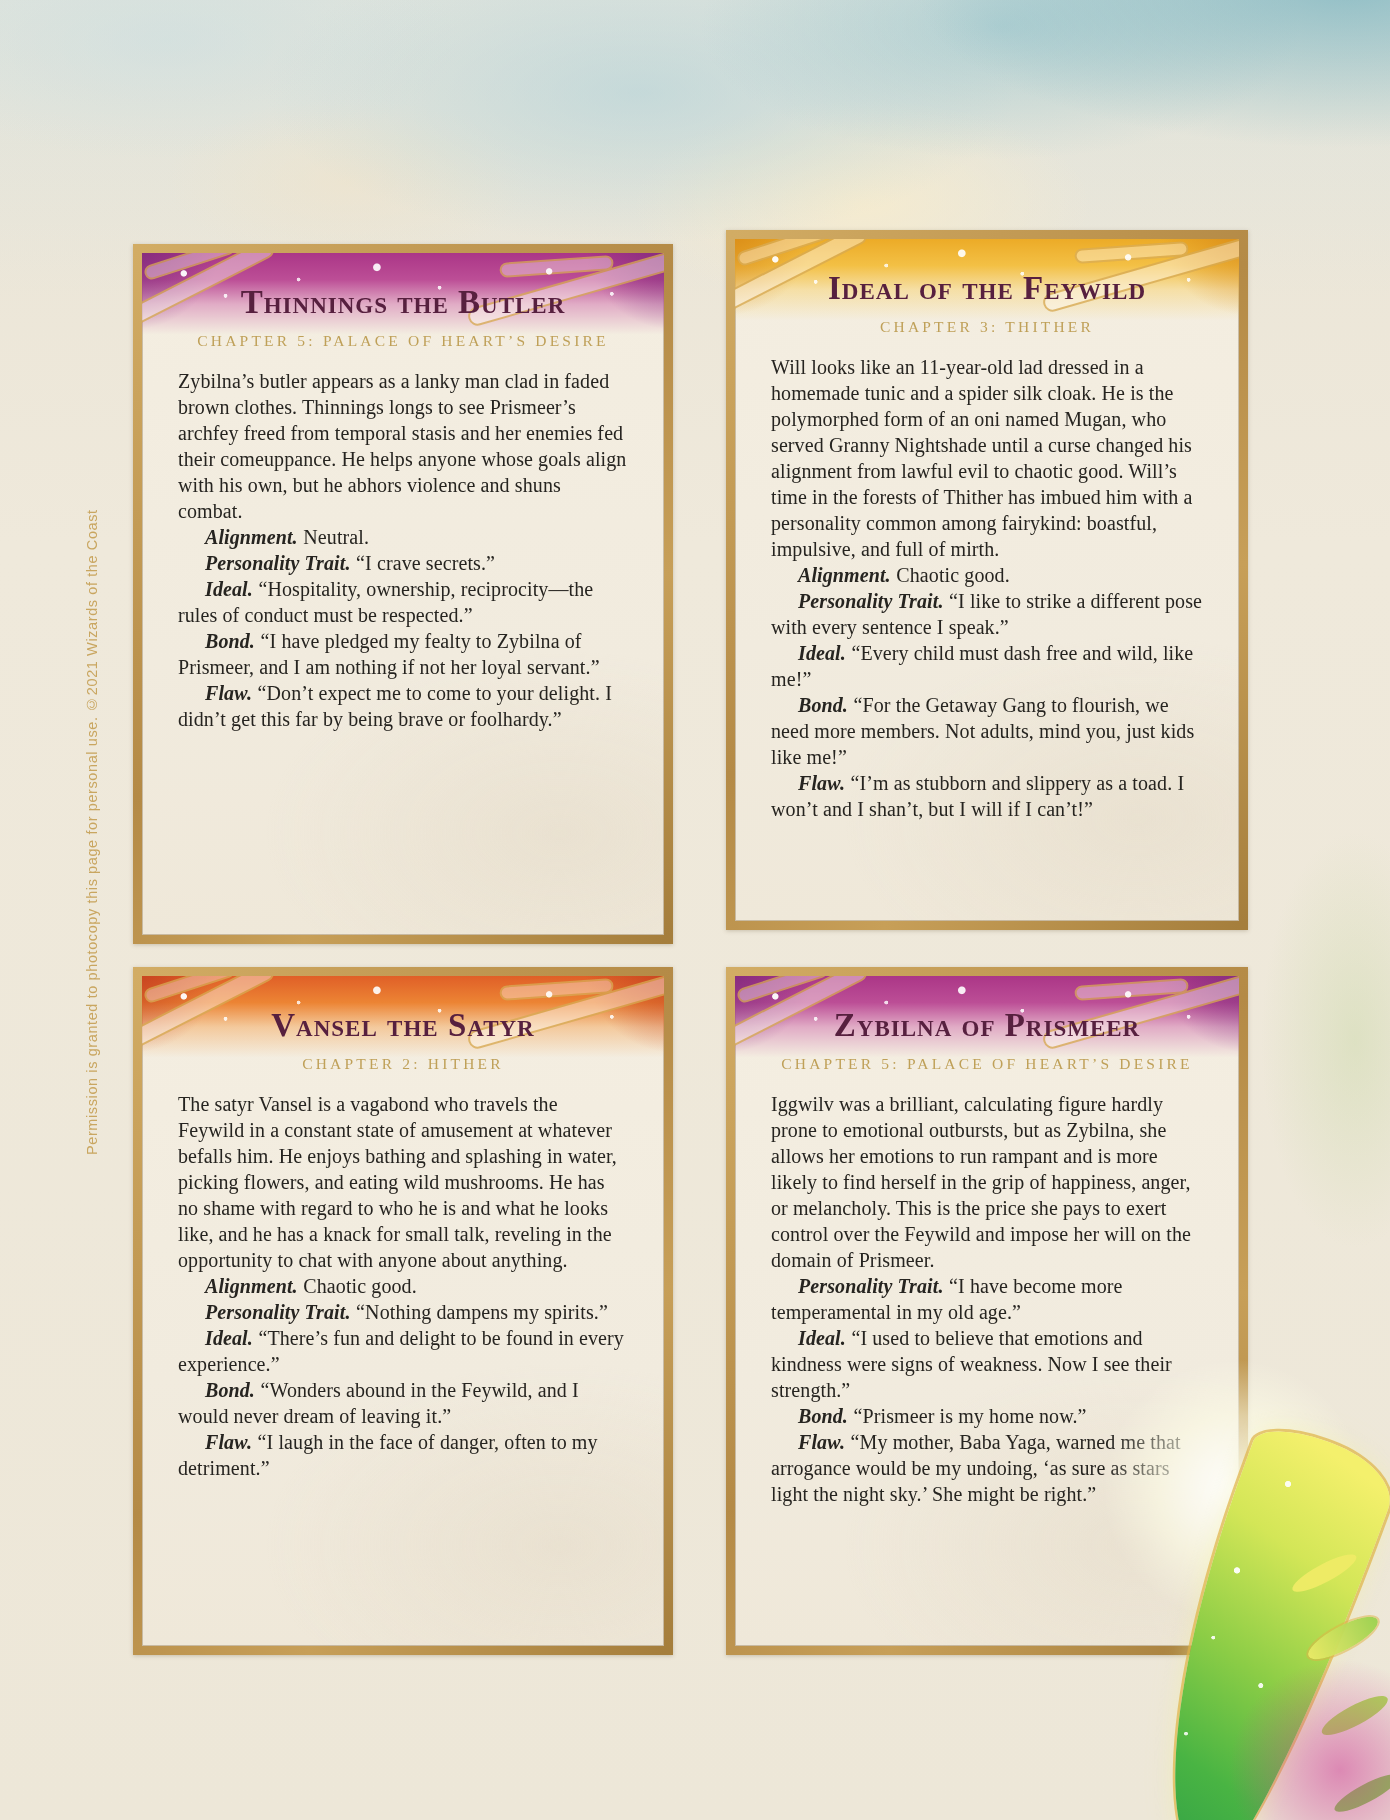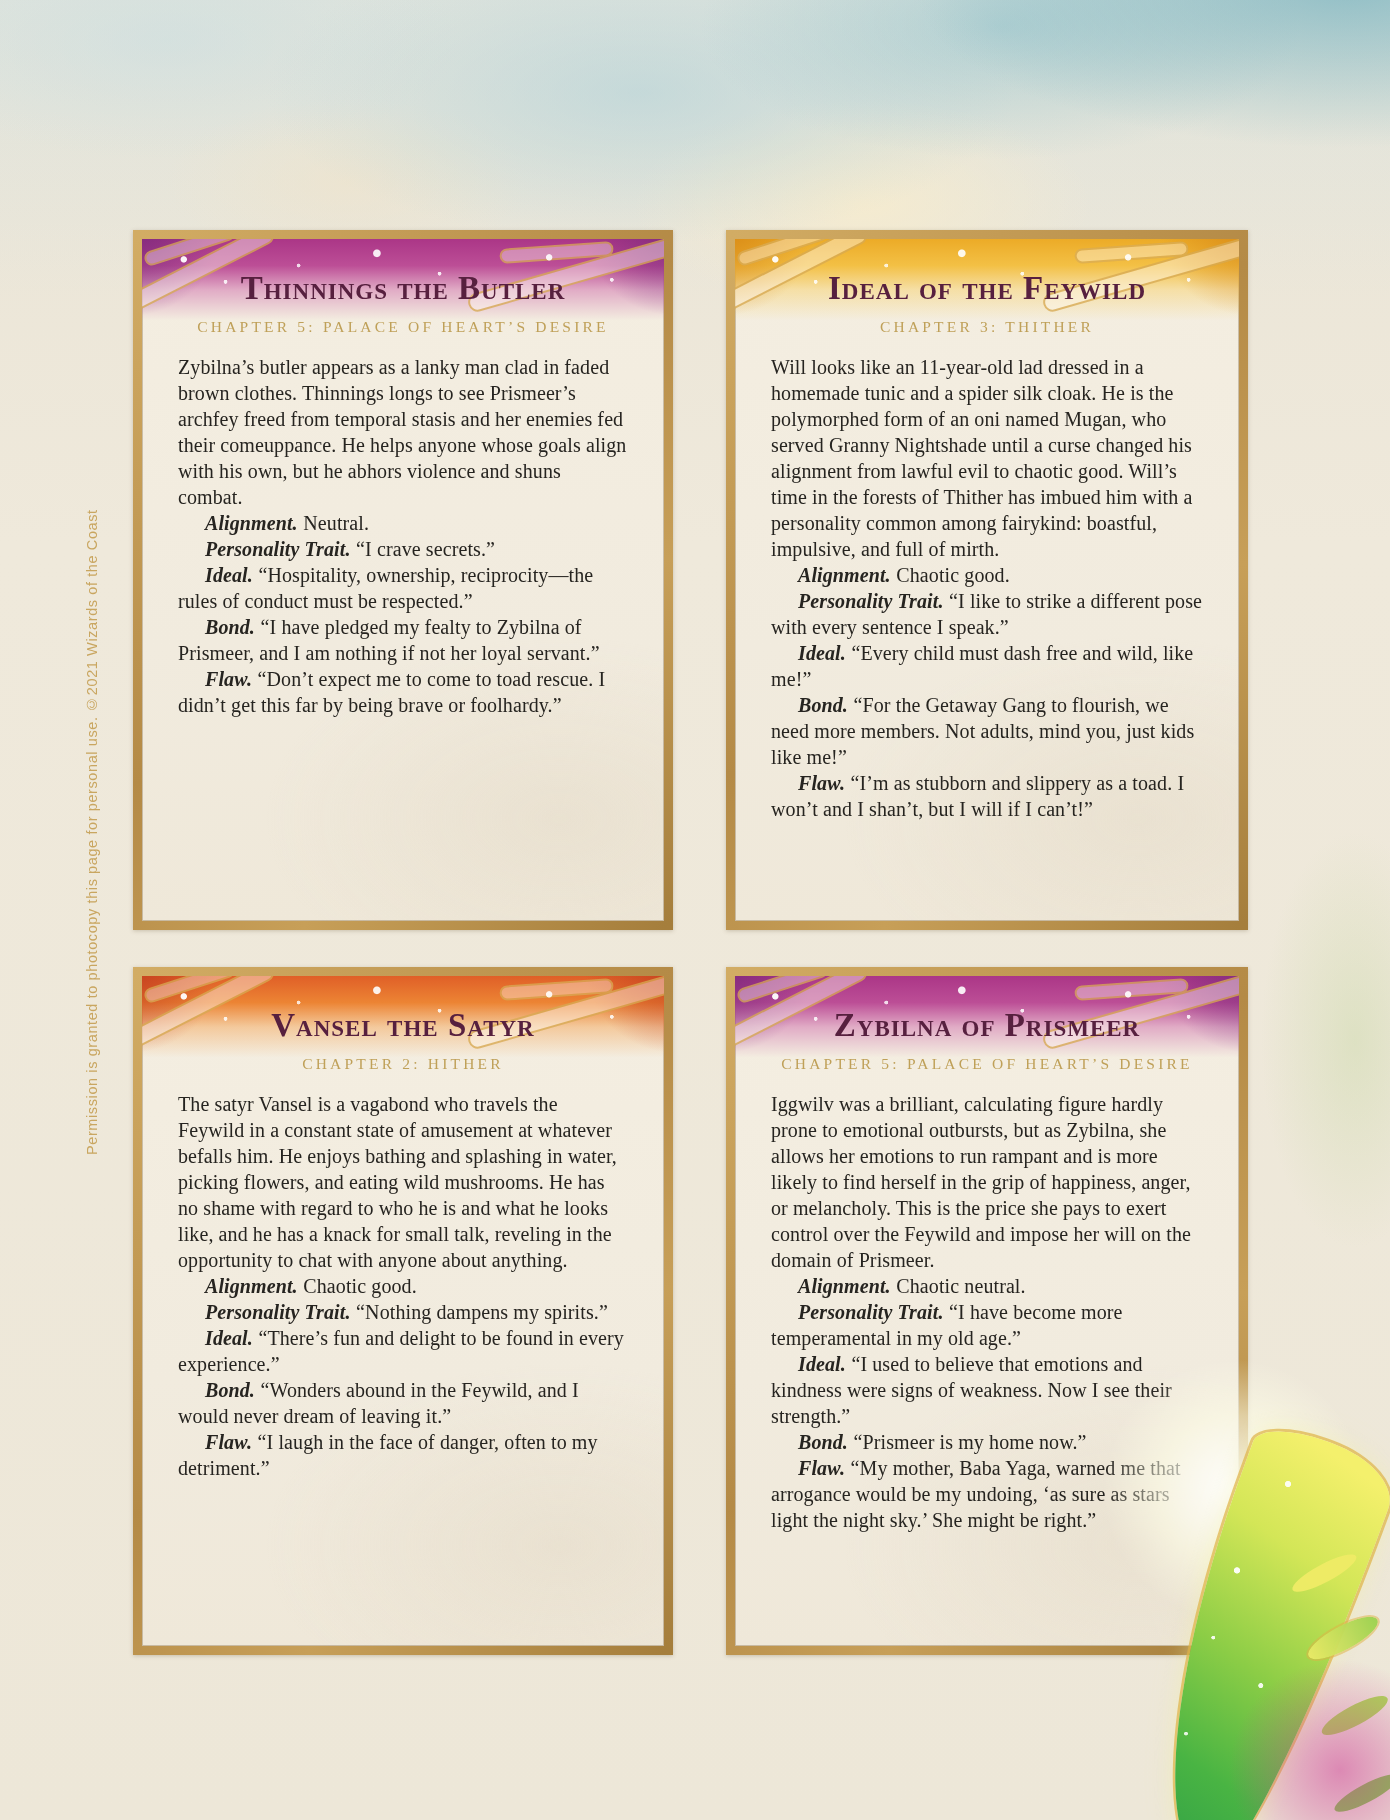--- a/index.html
+++ b/index.html
@@ -75,21 +75,21 @@
   
   .card {
     position:absolute; box-sizing:border-box;
     border:9px solid #b8914e;
     border-image:linear-gradient(135deg,#d2ac64 0%, #b48a46 45%, #c79f58 70%, #a57e3c 100%) 1;
     background:
       radial-gradient(ellipse 420px 260px at 80% 85%, rgba(222,211,190,.35) 0%, rgba(222,211,190,0) 70%),
       linear-gradient(180deg,#f4eee1 0%, #f1ebde 60%, #efe8d9 100%);
     box-shadow:inset 0 0 0 1px rgba(110,80,35,.3), 0 1px 4px rgba(90,70,40,.25);
   }
-  .card-1 { left:133px; top:230px;  width:540px; height:700px; }
+  .card-1 { left:133px; top:244px;  width:540px; height:700px; }
   .card-2 { left:726px; top:230px;  width:522px; height:700px; }
   .card-3 { left:133px; top:967px;  width:540px; height:688px; }
   .card-4 { left:726px; top:967px;  width:522px; height:688px; }
 
   .card-header { position:relative; height:102px; text-align:center; overflow:hidden; }
   .card-header::before {
     content:""; position:absolute; inset:0; z-index:0;
   }
   .theme-magenta .card-header::before {
     background:
@@ -169,21 +169,21 @@
       <div class="branch branch-r"></div>
       <h2 class="card-title">Thinnings the Butler</h2>
       <div class="card-chapter">CHAPTER 5: PALACE OF HEART’S DESIRE</div>
     </header>
     <div class="card-body">
       <p class="desc">Zybilna’s butler appears as a lanky man clad in faded brown clothes. Thinnings longs to see Prismeer’s archfey freed from temporal stasis and her enemies fed their comeuppance. He helps anyone whose goals align with his own, but he abhors violence and shuns combat.</p>
       <p class="trait"><span class="trait-label">Alignment.</span><span>Neutral.</span></p>
       <p class="trait"><span class="trait-label">Personality Trait.</span><span>“I crave secrets.”</span></p>
       <p class="trait"><span class="trait-label">Ideal.</span><span>“Hospitality, ownership, reciprocity—the rules of conduct must be respected.”</span></p>
       <p class="trait"><span class="trait-label">Bond.</span><span>“I have pledged my fealty to Zybilna of Prismeer, and I am nothing if not her loyal servant.”</span></p>
-      <p class="trait"><span class="trait-label">Flaw.</span><span>“Don’t expect me to come to toad rescue. I didn’t get this far by being brave or foolhardy.”</span></p>
+      <p class="trait"><span class="trait-label">Flaw.</span><span>“Don’t expect me to come to your delight. I didn’t get this far by being brave or foolhardy.”</span></p>
     </div>
   </section>
 
   <section class="card card-2 theme-gold">
     <header class="card-header">
       <div class="branch branch-l"></div>
       <div class="branch branch-r"></div>
       <h2 class="card-title">Ideal of the Feywild</h2>
       <div class="card-chapter">CHAPTER 3: THITHER</div>
     </header>
@@ -216,21 +216,20 @@
 
   <section class="card card-4 theme-magenta">
     <header class="card-header">
       <div class="branch branch-l"></div>
       <div class="branch branch-r"></div>
       <h2 class="card-title">Zybilna of Prismeer</h2>
       <div class="card-chapter">CHAPTER 5: PALACE OF HEART’S DESIRE</div>
     </header>
     <div class="card-body">
       <p class="desc">Iggwilv was a brilliant, calculating figure hardly prone to emotional outbursts, but as Zybilna, she allows her emotions to run rampant and is more likely to find herself in the grip of happiness, anger, or melancholy. This is the price she pays to exert control over the Feywild and impose her will on the domain of Prismeer.</p>
-      <p class="trait"><span class="trait-label">Alignment.</span><span>Chaotic neutral.</span></p>
       <p class="trait"><span class="trait-label">Personality Trait.</span><span>“I have become more temperamental in my old age.”</span></p>
       <p class="trait"><span class="trait-label">Ideal.</span><span>“I used to believe that emotions and kindness were signs of weakness. Now I see their strength.”</span></p>
       <p class="trait"><span class="trait-label">Bond.</span><span>“Prismeer is my home now.”</span></p>
       <p class="trait"><span class="trait-label">Flaw.</span><span>“My mother, Baba Yaga, warned me that arrogance would be my undoing, ‘as sure as stars light the night sky.’ She might be right.”</span></p>
     </div>
   </section>
 
   <div class="bg-leaf">
     <div class="leaf-glow"></div>
     <div class="leaf-blade"></div>

